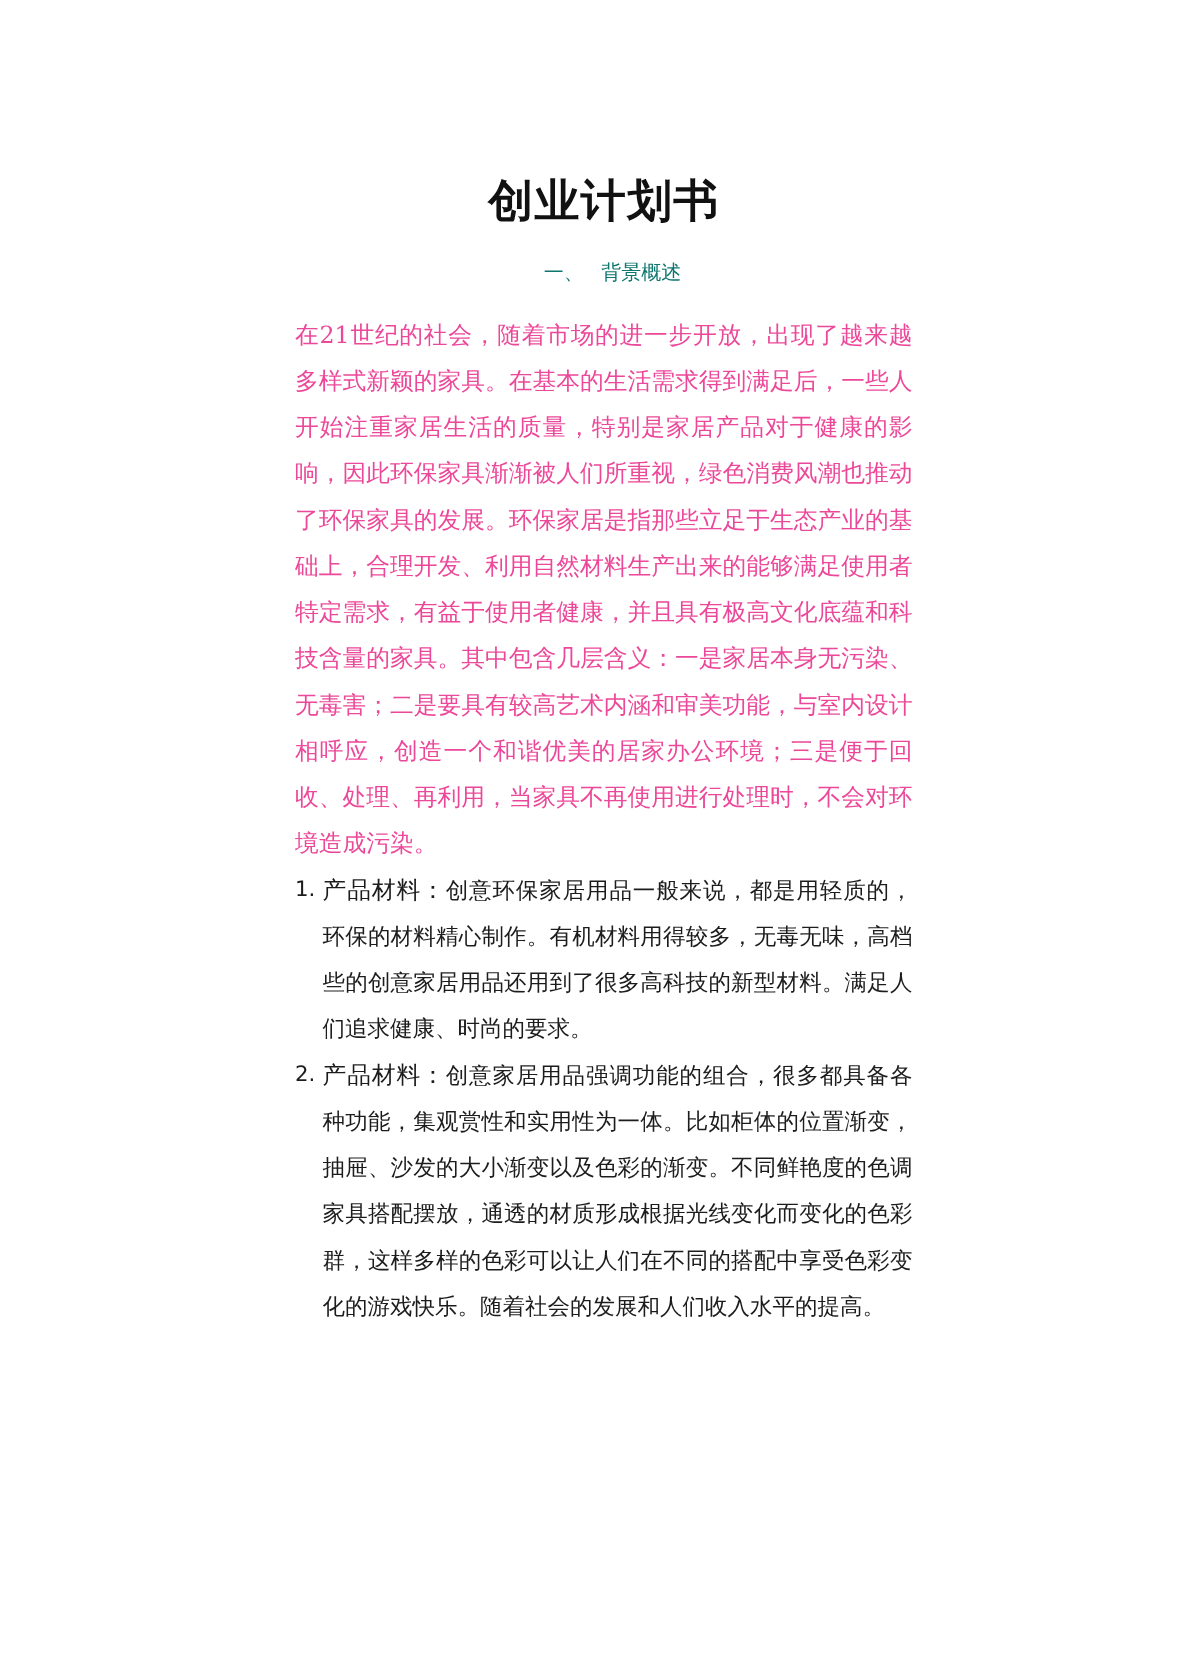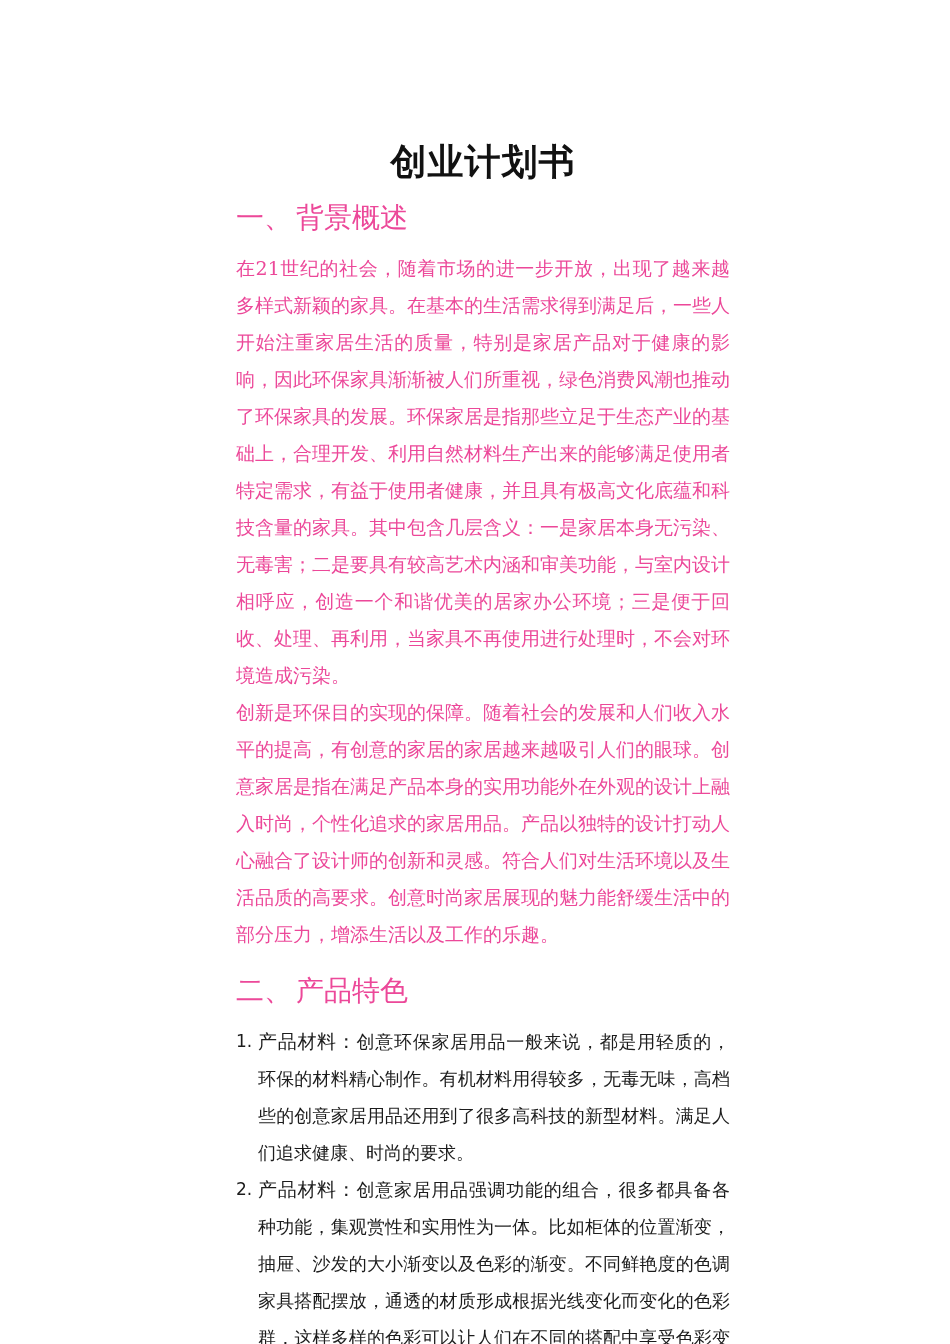--- a/index.html
+++ b/index.html
@@ -23,24 +23,25 @@
     margin: 0 0 22px 0;
     text-align: center;
     font-size: 36px;
     line-height: 42px;
     font-weight: bold;
     letter-spacing: 1px;
     color: #111111;
   }
   .section-heading {
     margin: 0 0 18px 0;
-    font-size: 28px;
+    font-size: 16px;
     line-height: 28px;
     font-weight: normal;
-    color: #ec4899;
+    color: #0f766e;
+    text-align: center;
   }
   .section-heading.second {
     margin-top: 24px;
   }
   .section-num {
     display: inline-block;
     width: 60px;
   }
   .body-para {
     margin: 0;
@@ -83,26 +84,22 @@
 <div class="page">
 
   <h1 class="doc-title">创业计划书</h1>
 
   <div class="section-heading">
     <span class="section-num">一、</span><span class="section-title-text">背景概述</span>
   </div>
 
   <p class="body-para">在21世纪的社会，随着市场的进一步开放，出现了越来越多样式新颖的家具。在基本的生活需求得到满足后，一些人开始注重家居生活的质量，特别是家居产品对于健康的影响，因此环保家具渐渐被人们所重视，绿色消费风潮也推动了环保家具的发展。环保家居是指那些立足于生态产业的基础上，合理开发、利用自然材料生产出来的能够满足使用者特定需求，有益于使用者健康，并且具有极高文化底蕴和科技含量的家具。其中包含几层含义：一是家居本身无污染、无毒害；二是要具有较高艺术内涵和审美功能，与室内设计相呼应，创造一个和谐优美的居家办公环境；三是便于回收、处理、再利用，当家具不再使用进行处理时，不会对环境造成污染。</p>
 
-  <p class="body-para">创新是环保目的实现的保障。随着社会的发展和人们收入水平的提高，有创意的家居的家居越来越吸引人们的眼球。创意家居是指在满足产品本身的实用功能外在外观的设计上融入时尚，个性化追求的家居用品。产品以独特的设计打动人心融合了设计师的创新和灵感。符合人们对生活环境以及生活品质的高要求。创意时尚家居展现的魅力能舒缓生活中的部分压力，增添生活以及工作的乐趣。</p>
 
 
-  <div class="section-heading second">
-    <span class="section-num">二、</span><span class="section-title-text">产品特色</span>
-  </div>
 
   <ol class="feature-list">
     <li class="feature-item">
       <span class="item-num">1.</span><span class="item-label">产品材料：</span><span class="item-text">创意环保家居用品一般来说，都是用轻质的，环保的材料精心制作。有机材料用得较多，无毒无味，高档些的创意家居用品还用到了很多高科技的新型材料。满足人们追求健康、时尚的要求。</span>
     </li>
     <li class="feature-item">
       <span class="item-num">2.</span><span class="item-label">产品材料：</span><span class="item-text">创意家居用品强调功能的组合，很多都具备各种功能，集观赏性和实用性为一体。比如柜体的位置渐变，抽屉、沙发的大小渐变以及色彩的渐变。不同鲜艳度的色调家具搭配摆放，通透的材质形成根据光线变化而变化的色彩群，这样多样的色彩可以让人们在不同的搭配中享受色彩变化的游戏快乐。随着社会的发展和人们收入水平的提高。</span>
     </li>
   </ol>
 

